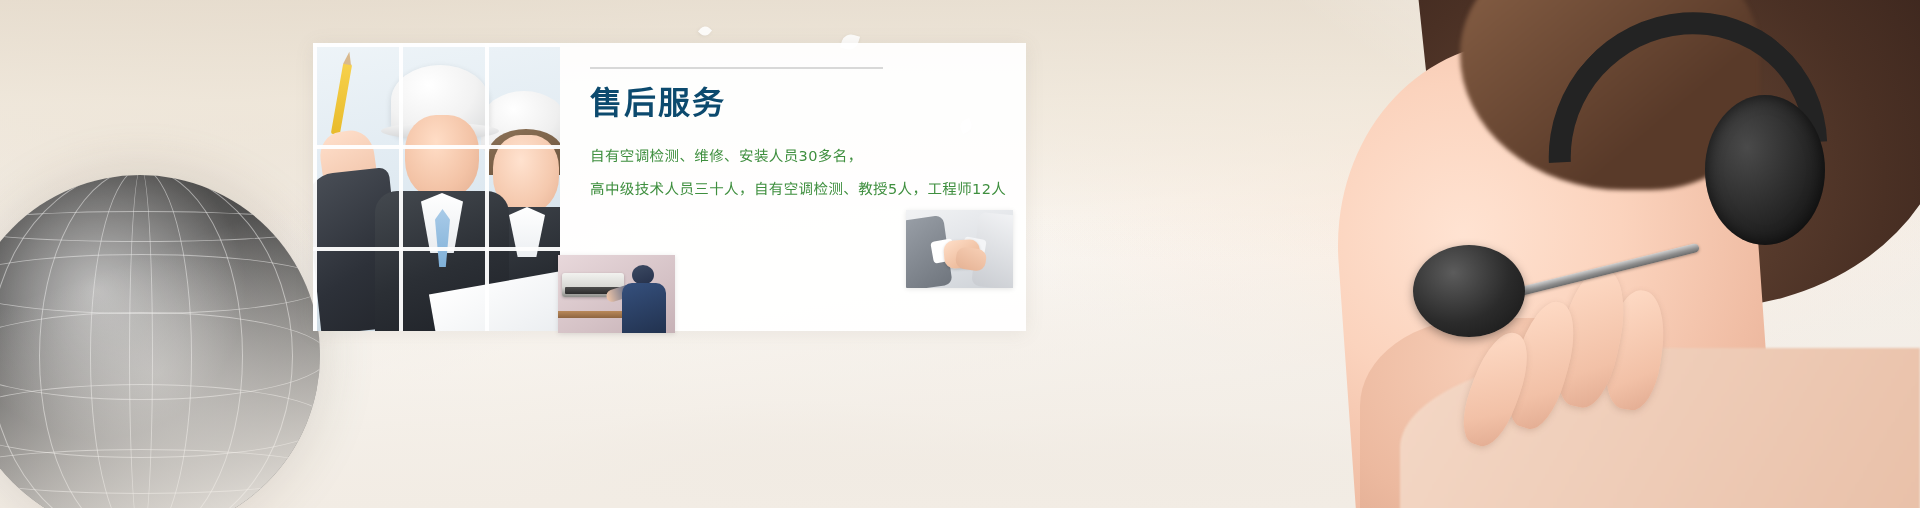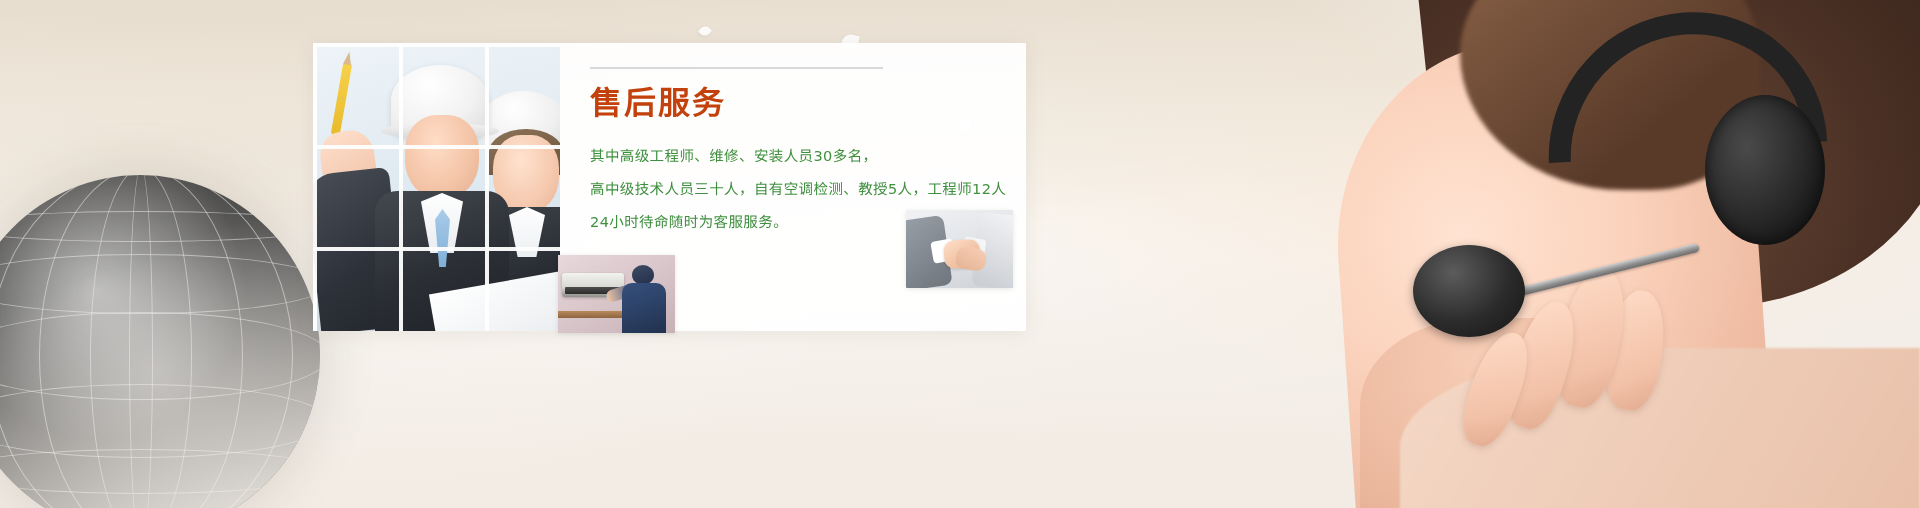--- a/index.html
+++ b/index.html
@@ -214,21 +214,21 @@
     background-size:86px 102px;
   }
 
   
   .text-col{position:absolute;left:277px;top:0;width:436px;height:288px;}
   .rule{
     position:absolute;left:0;top:24px;width:293px;height:2px;background:#d8d8d8;
   }
   .title{
     position:absolute;left:0;top:40px;margin:0;
-    font-size:32px;line-height:40px;font-weight:bold;color:#c2410c;letter-spacing:2px;
+    font-size:32px;line-height:40px;font-weight:bold;color:#0c4a6e;letter-spacing:2px;
     font-family:"DejaVu Sans","Liberation Sans",sans-serif;
   }
   .body-lines{position:absolute;left:0;top:97px;width:420px;}
   .body-line{
     font-size:14.5px;line-height:33px;color:#3f8f3f;letter-spacing:.4px;white-space:nowrap;
     font-family:"DejaVu Sans","Liberation Sans",sans-serif;
   }
 
   
   .photo-install{
@@ -335,23 +335,22 @@
       <div class="pe-shirt-a"></div>
       <div class="pe-tie"></div>
       <div class="pe-paper"></div>
       <div class="grid-overlay"></div>
     </div>
 
     <div class="text-col">
       <div class="rule"></div>
       <h1 class="title">售后服务</h1>
       <div class="body-lines">
-        <div class="body-line">其中高级工程师、维修、安装人员30多名，</div>
+        <div class="body-line">自有空调检测、维修、安装人员30多名，</div>
         <div class="body-line">高中级技术人员三十人，自有空调检测、教授5人，工程师12人</div>
-        <div class="body-line">24小时待命随时为客服服务。</div>
       </div>
     </div>
   </div>
 
   <div class="photo-install">
     <div class="pi-wall"></div>
     <div class="pi-ac"></div>
     <div class="pi-shelf"></div>
     <div class="pi-worker-arm"></div>
     <div class="pi-worker-head"></div>

